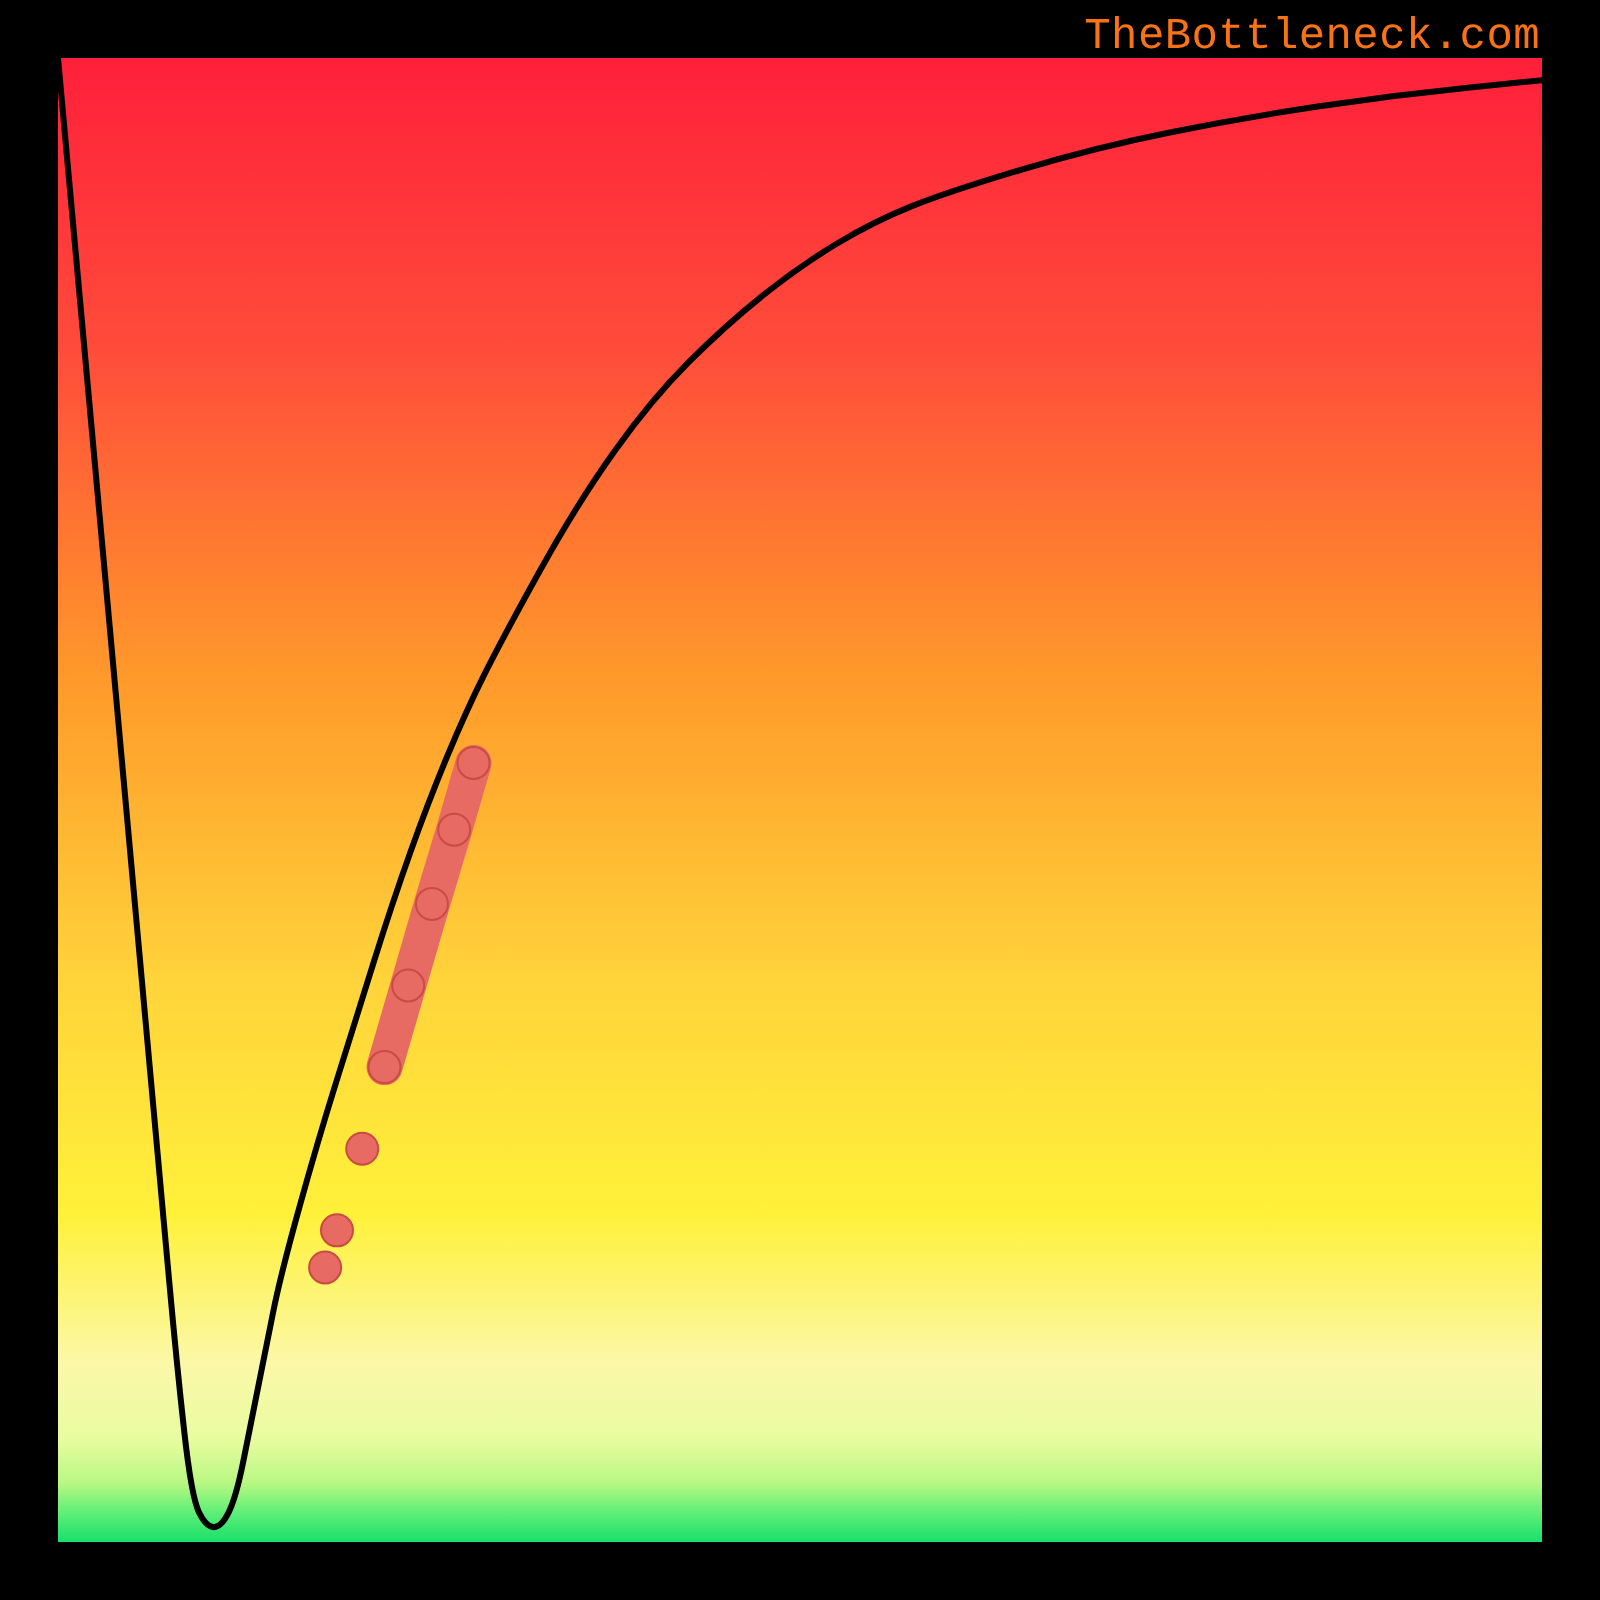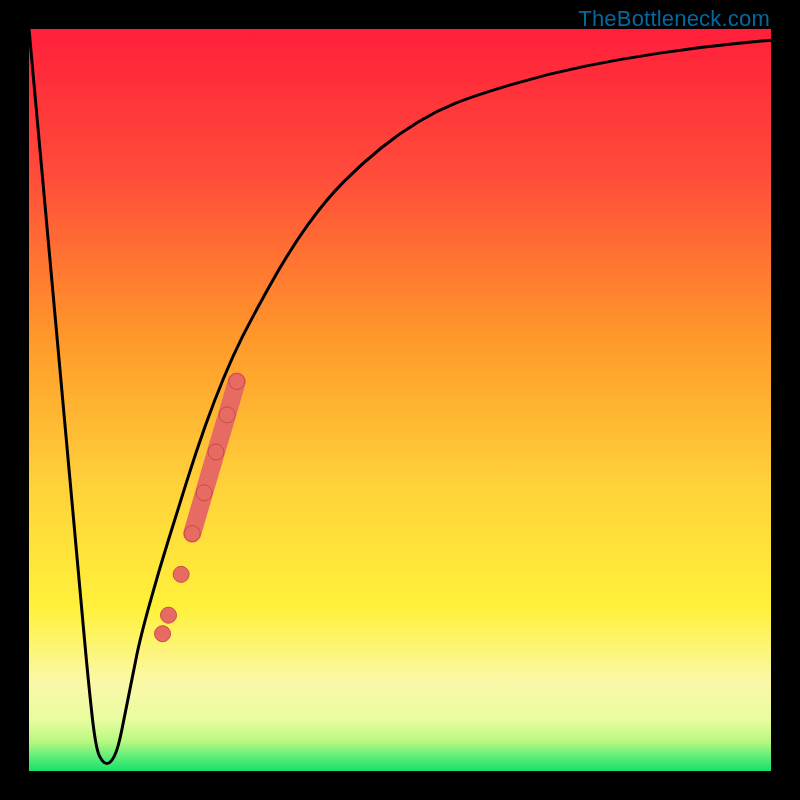--- a/index.html
+++ b/index.html
@@ -30,24 +30,25 @@
     inset: 0;
   }
   svg.curve {
     position: absolute;
     inset: 0;
   }
   .watermark {
     position: absolute;
     top: 6px;
     right: 30px;
-    color: #0369a1;
+    color: #f97316;
     font-size: 22px;
     font-weight: 500;
     letter-spacing: 0.2px;
+    font-family: Liberation Mono, monospace;
   }
 </style>
 </head>
 <body>
 
 <div class="frame">
 
   <div class="plot-area">
 
     <svg class="gradient-bg" viewBox="0 0 742 742" preserveAspectRatio="none">

